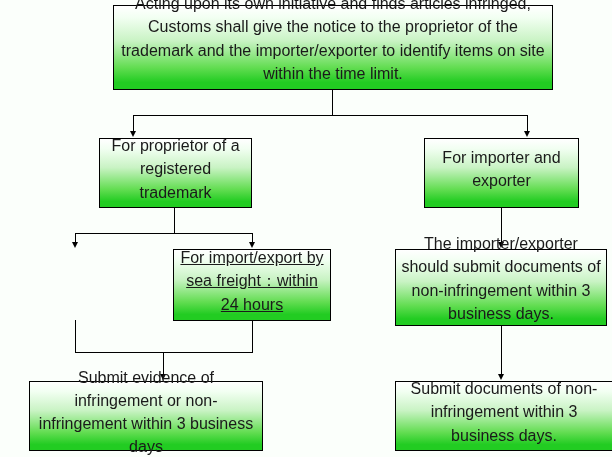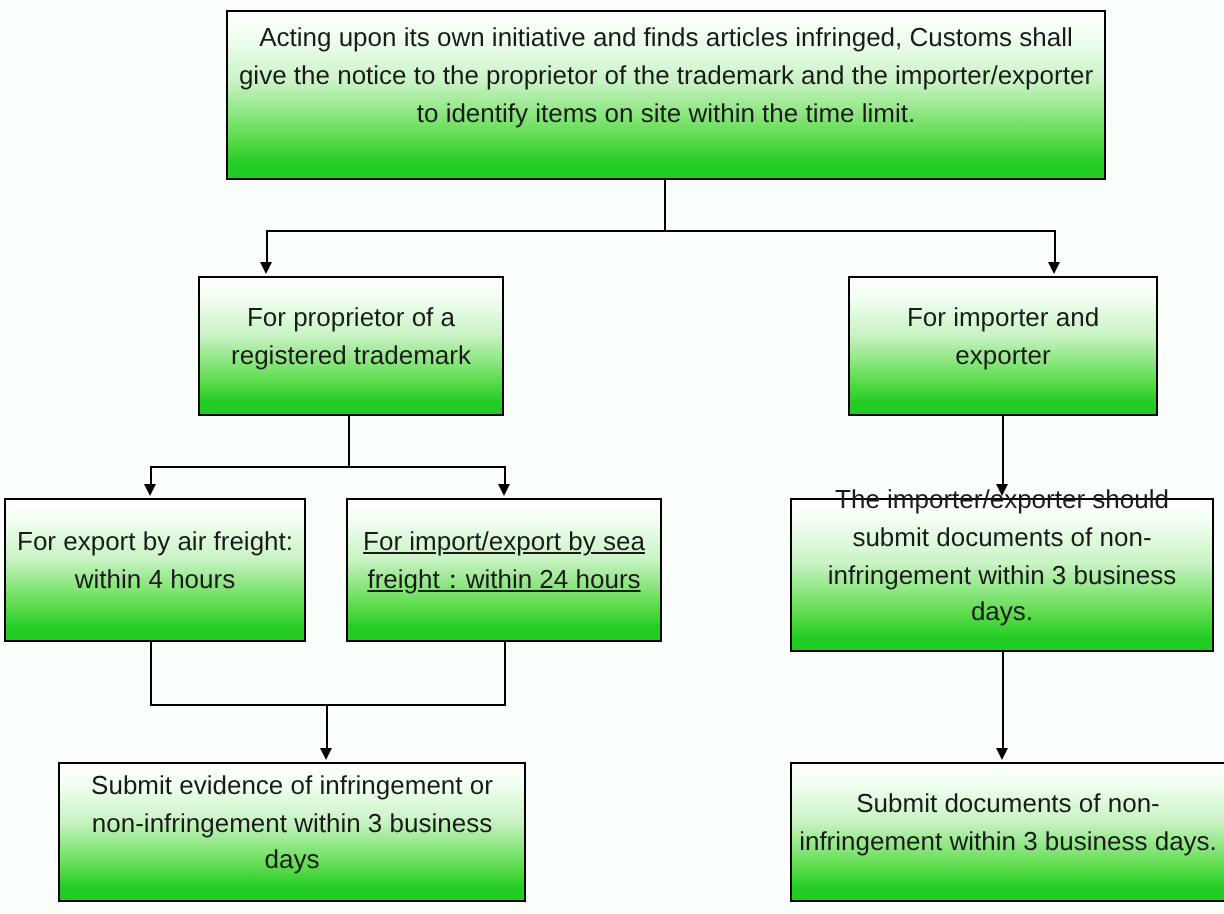--- a/index.html
+++ b/index.html
@@ -25,21 +25,21 @@
                 #f2fff2 14%,
                 #c9f3c4 42%,
                 #63dd52 74%,
                 #22cc22 92%,
                 #22cc22 100%);
     display: flex;
     align-items: center;
     justify-content: center;
     text-align: center;
     color: #1a1a1a;
-    font-size: 13px;
+    font-size: 16px;
     line-height: 1.45;
     padding: 0 3px;
   }
   .node .label {
     display: block;
     width: 100%;
     white-space: pre-line;
   }
   
   .node.top-align .label { margin-bottom: 18px; }
@@ -97,23 +97,20 @@
   </div>
 
   <div class="node mid-align" style="left:99px; top:138px; width:153px; height:70px;">
     <span class="label">For proprietor of a registered trademark</span>
   </div>
 
   <div class="node mid-align" style="left:424px; top:138px; width:155px; height:70px;">
     <span class="label">For importer and exporter</span>
   </div>
 
-  <div class="node mid-align" style="left:2px; top:249px; width:151px; height:72px;">
-    <span class="label">For export by air freight: within 4 hours</span>
-  </div>
 
   <div class="node mid-align" style="left:173px; top:249px; width:158px; height:72px;text-decoration:underline;">
     <span class="label">For import/export by sea freight：within 24 hours</span>
   </div>
 
   <div class="node top-align" style="left:395px; top:249px; width:212px; height:77px;">
     <span class="label">The importer/exporter should submit documents of non-infringement within 3 business days.</span>
   </div>
 
   <div class="node mid-align" style="left:29px; top:381px; width:234px; height:70px;">

